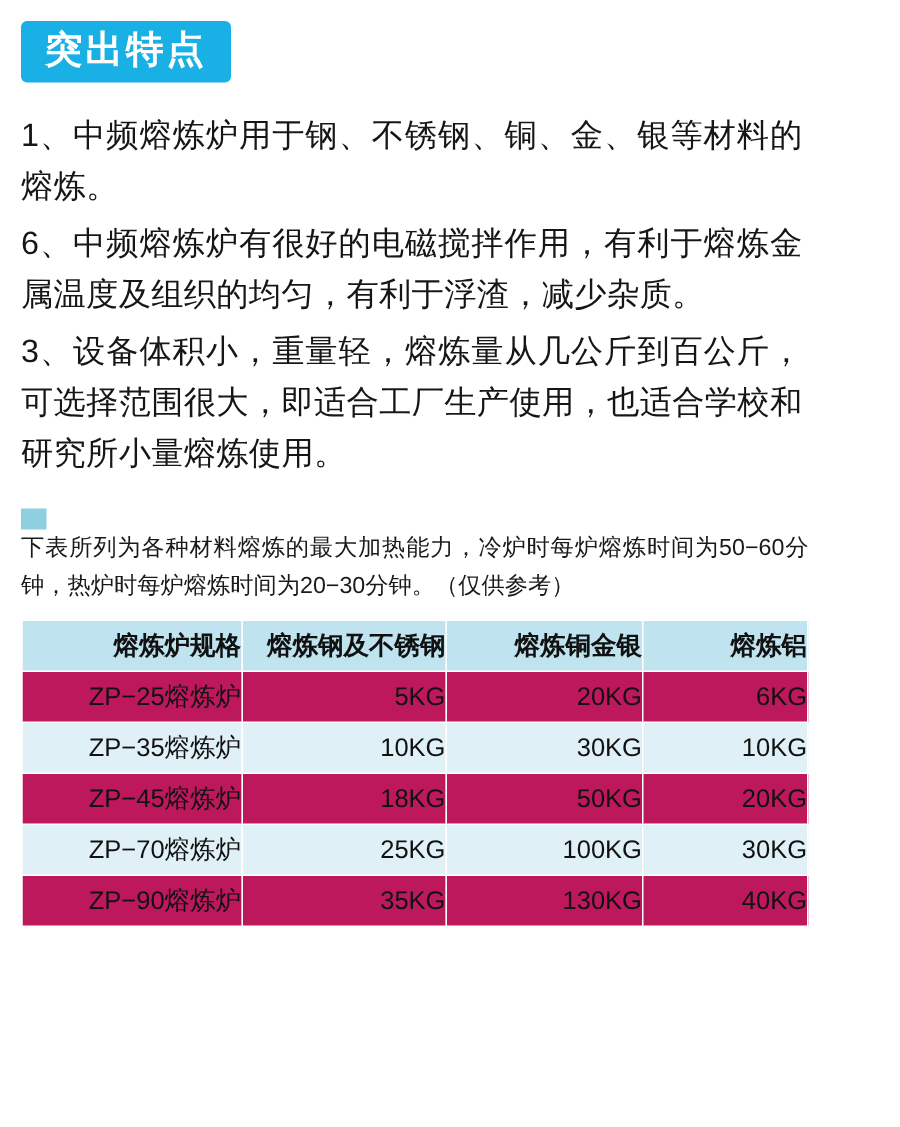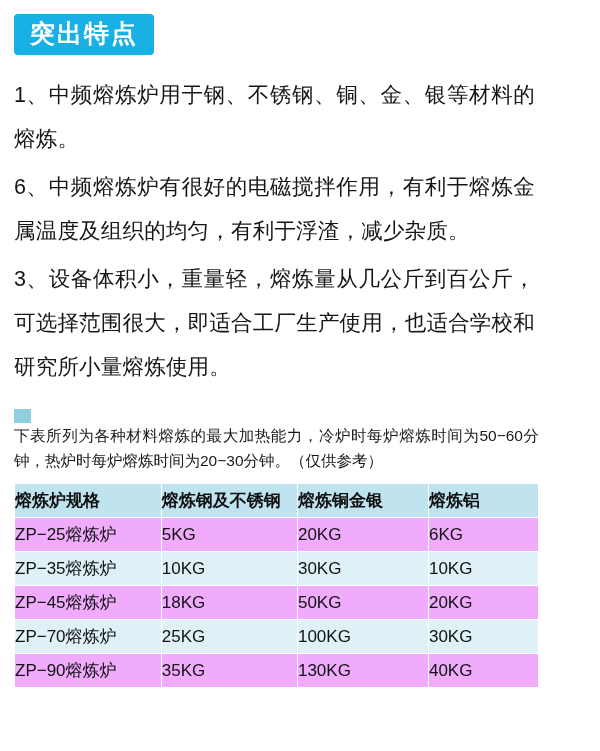--- a/index.html
+++ b/index.html
@@ -37,21 +37,21 @@
     border-radius: 4px;
     line-height: 1;
   }
 
   
   .paras {
     margin-top: 18px;
   }
   .para {
     font-size: 21.5px;
-    line-height: 44px;
+    line-height: 34px;
     letter-spacing: 0.2px;
     color: #161616;
     margin: 0 0 4px 0;
     text-align: justify;
     padding-right: 4px;
   }
 
   
   .note-row {
     display: flex;
@@ -77,37 +77,37 @@
 
   
   table.spec {
     width: 100%;
     border-collapse: collapse;
     table-layout: fixed;
   }
   table.spec th,
   table.spec td {
     border: 1px solid #ffffff;
-    text-align: left;
+    text-align: right;
     font-size: 17px;
     height: 33px;
     padding: 0;
     color: #111111;
     font-weight: normal;
   }
   table.spec thead th {
     background: #bfe3ef;
     font-weight: bold;
     font-size: 17px;
   }
   table.spec tbody tr td {
     background: #dff0f7;
   }
   table.spec tbody tr.alt td {
-    background: #f0abfc;
+    background: #be185d;
   }
   table.spec col.c0 { width: 28%; }
   table.spec col.c1 { width: 26%; }
   table.spec col.c2 { width: 25%; }
   table.spec col.c3 { width: 21%; }
 </style>
 </head>
 <body>
 
 <div class="page">

